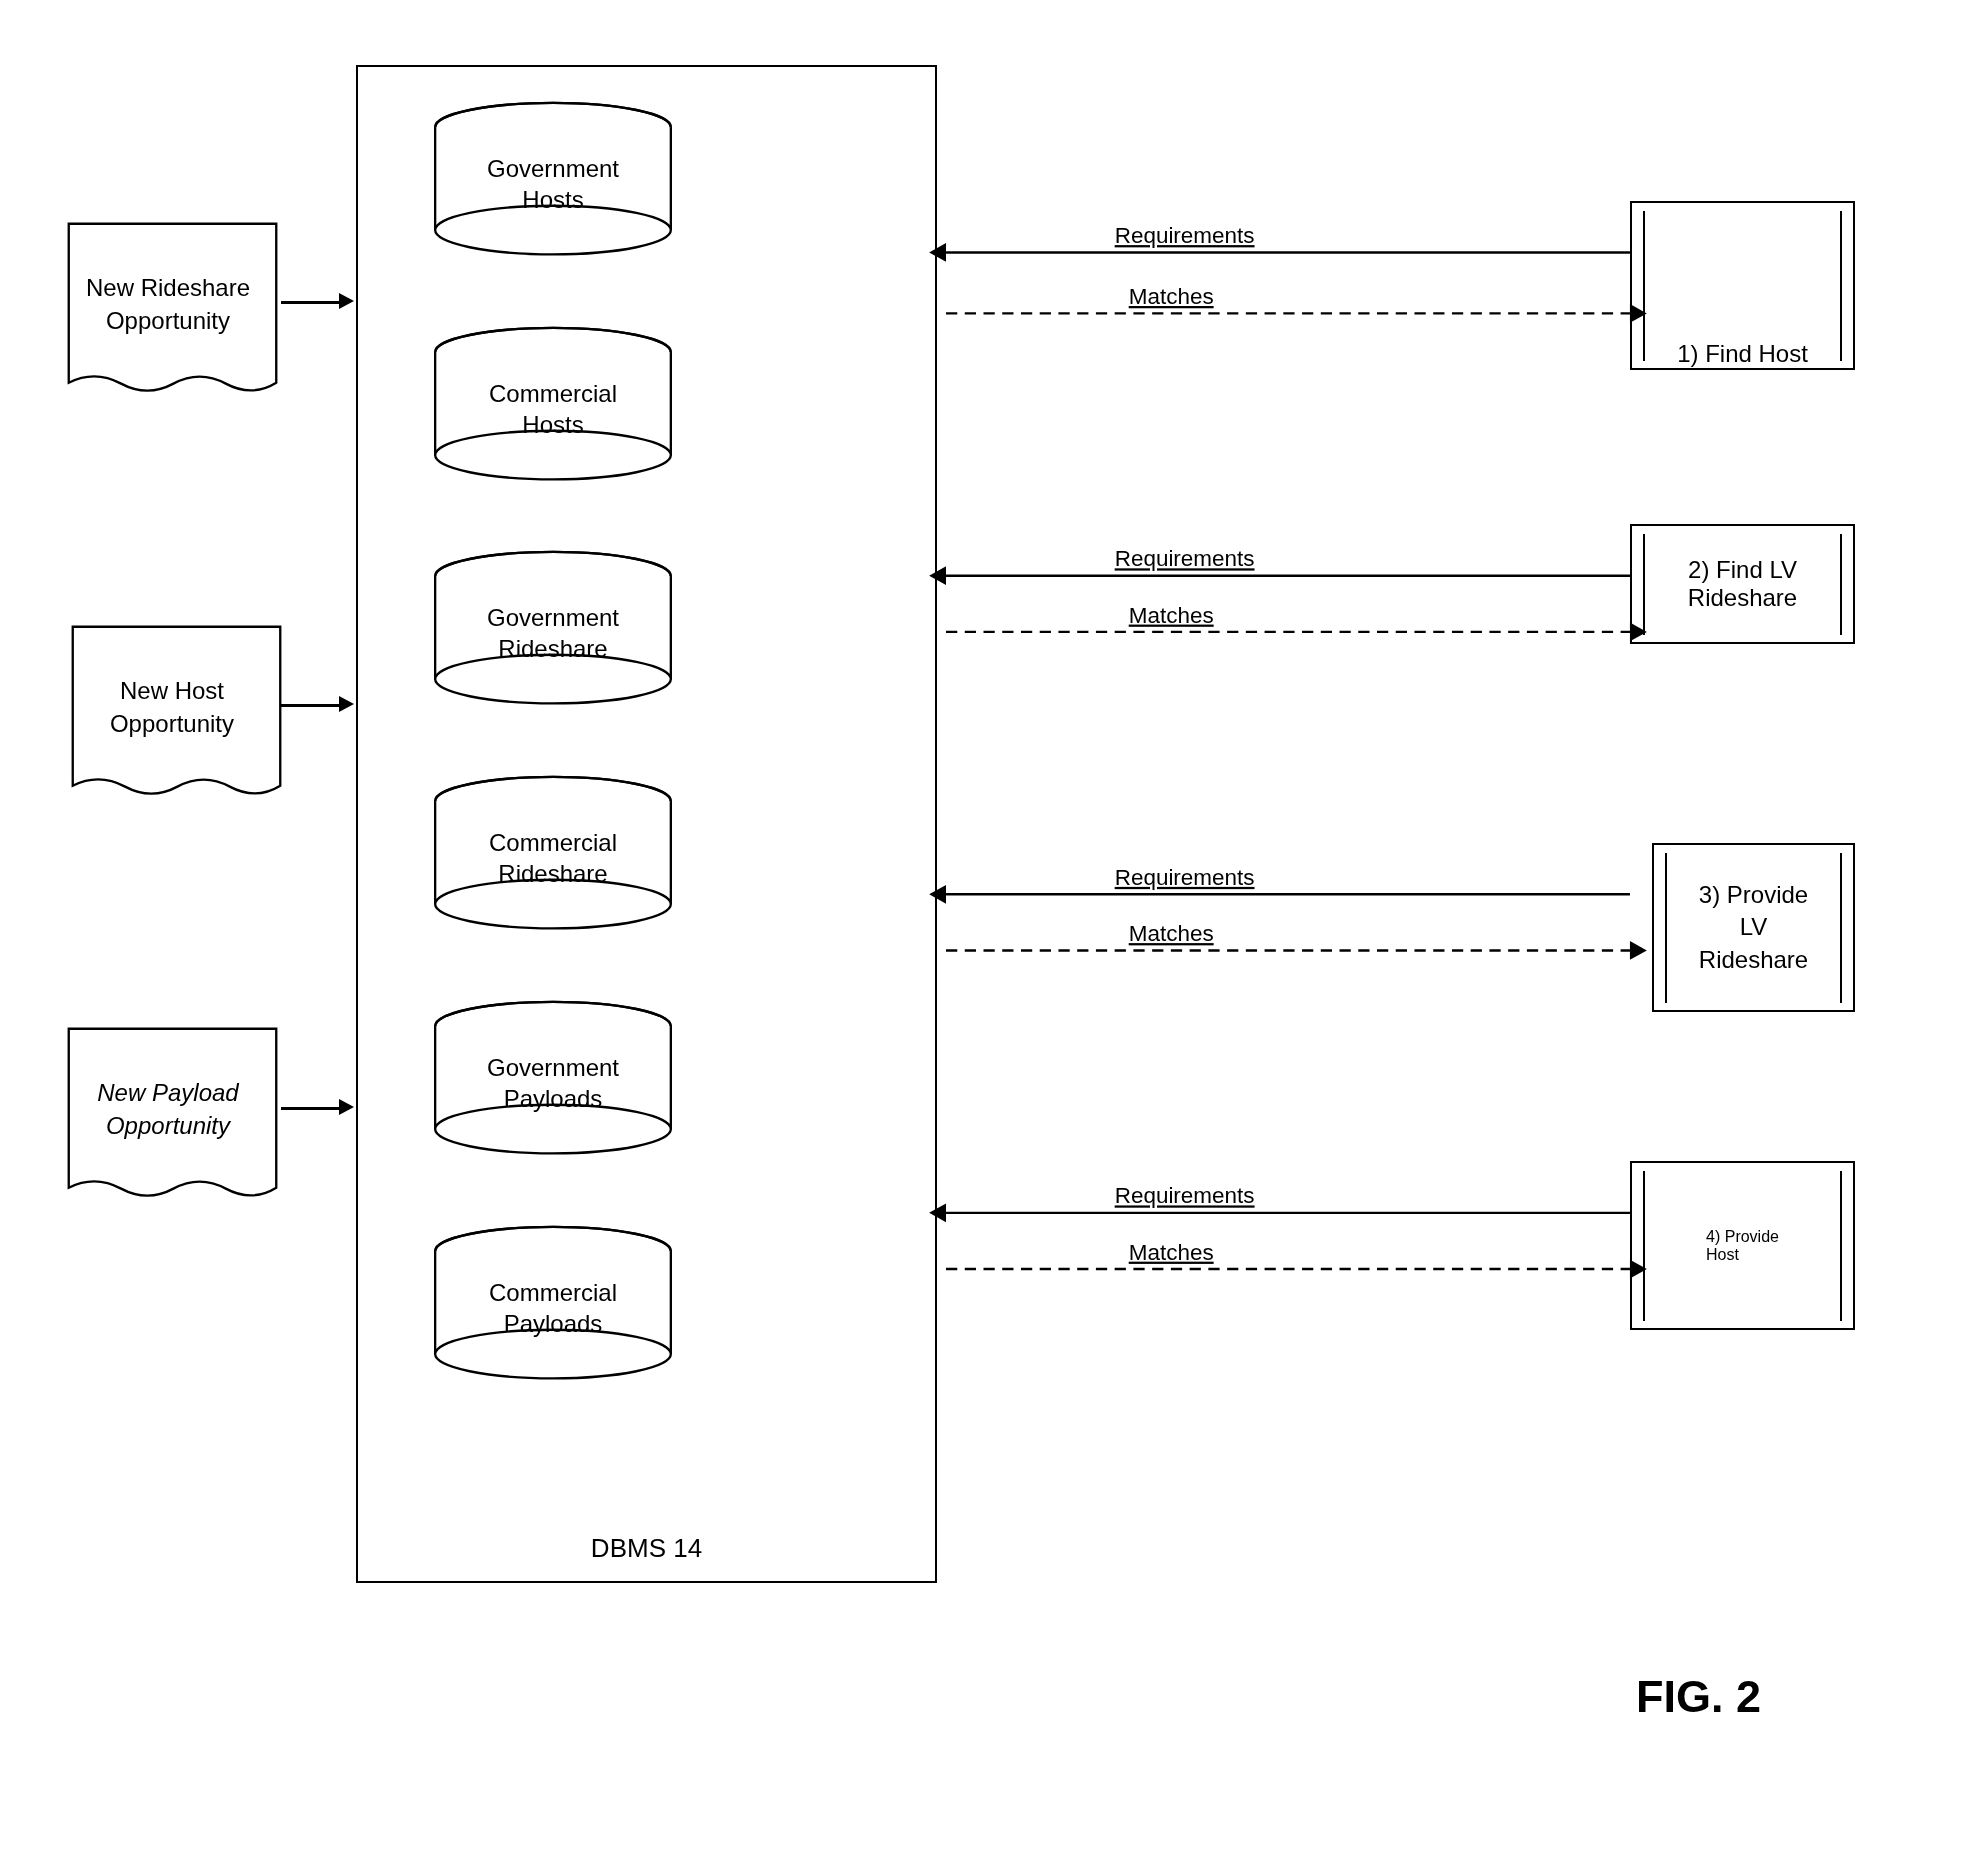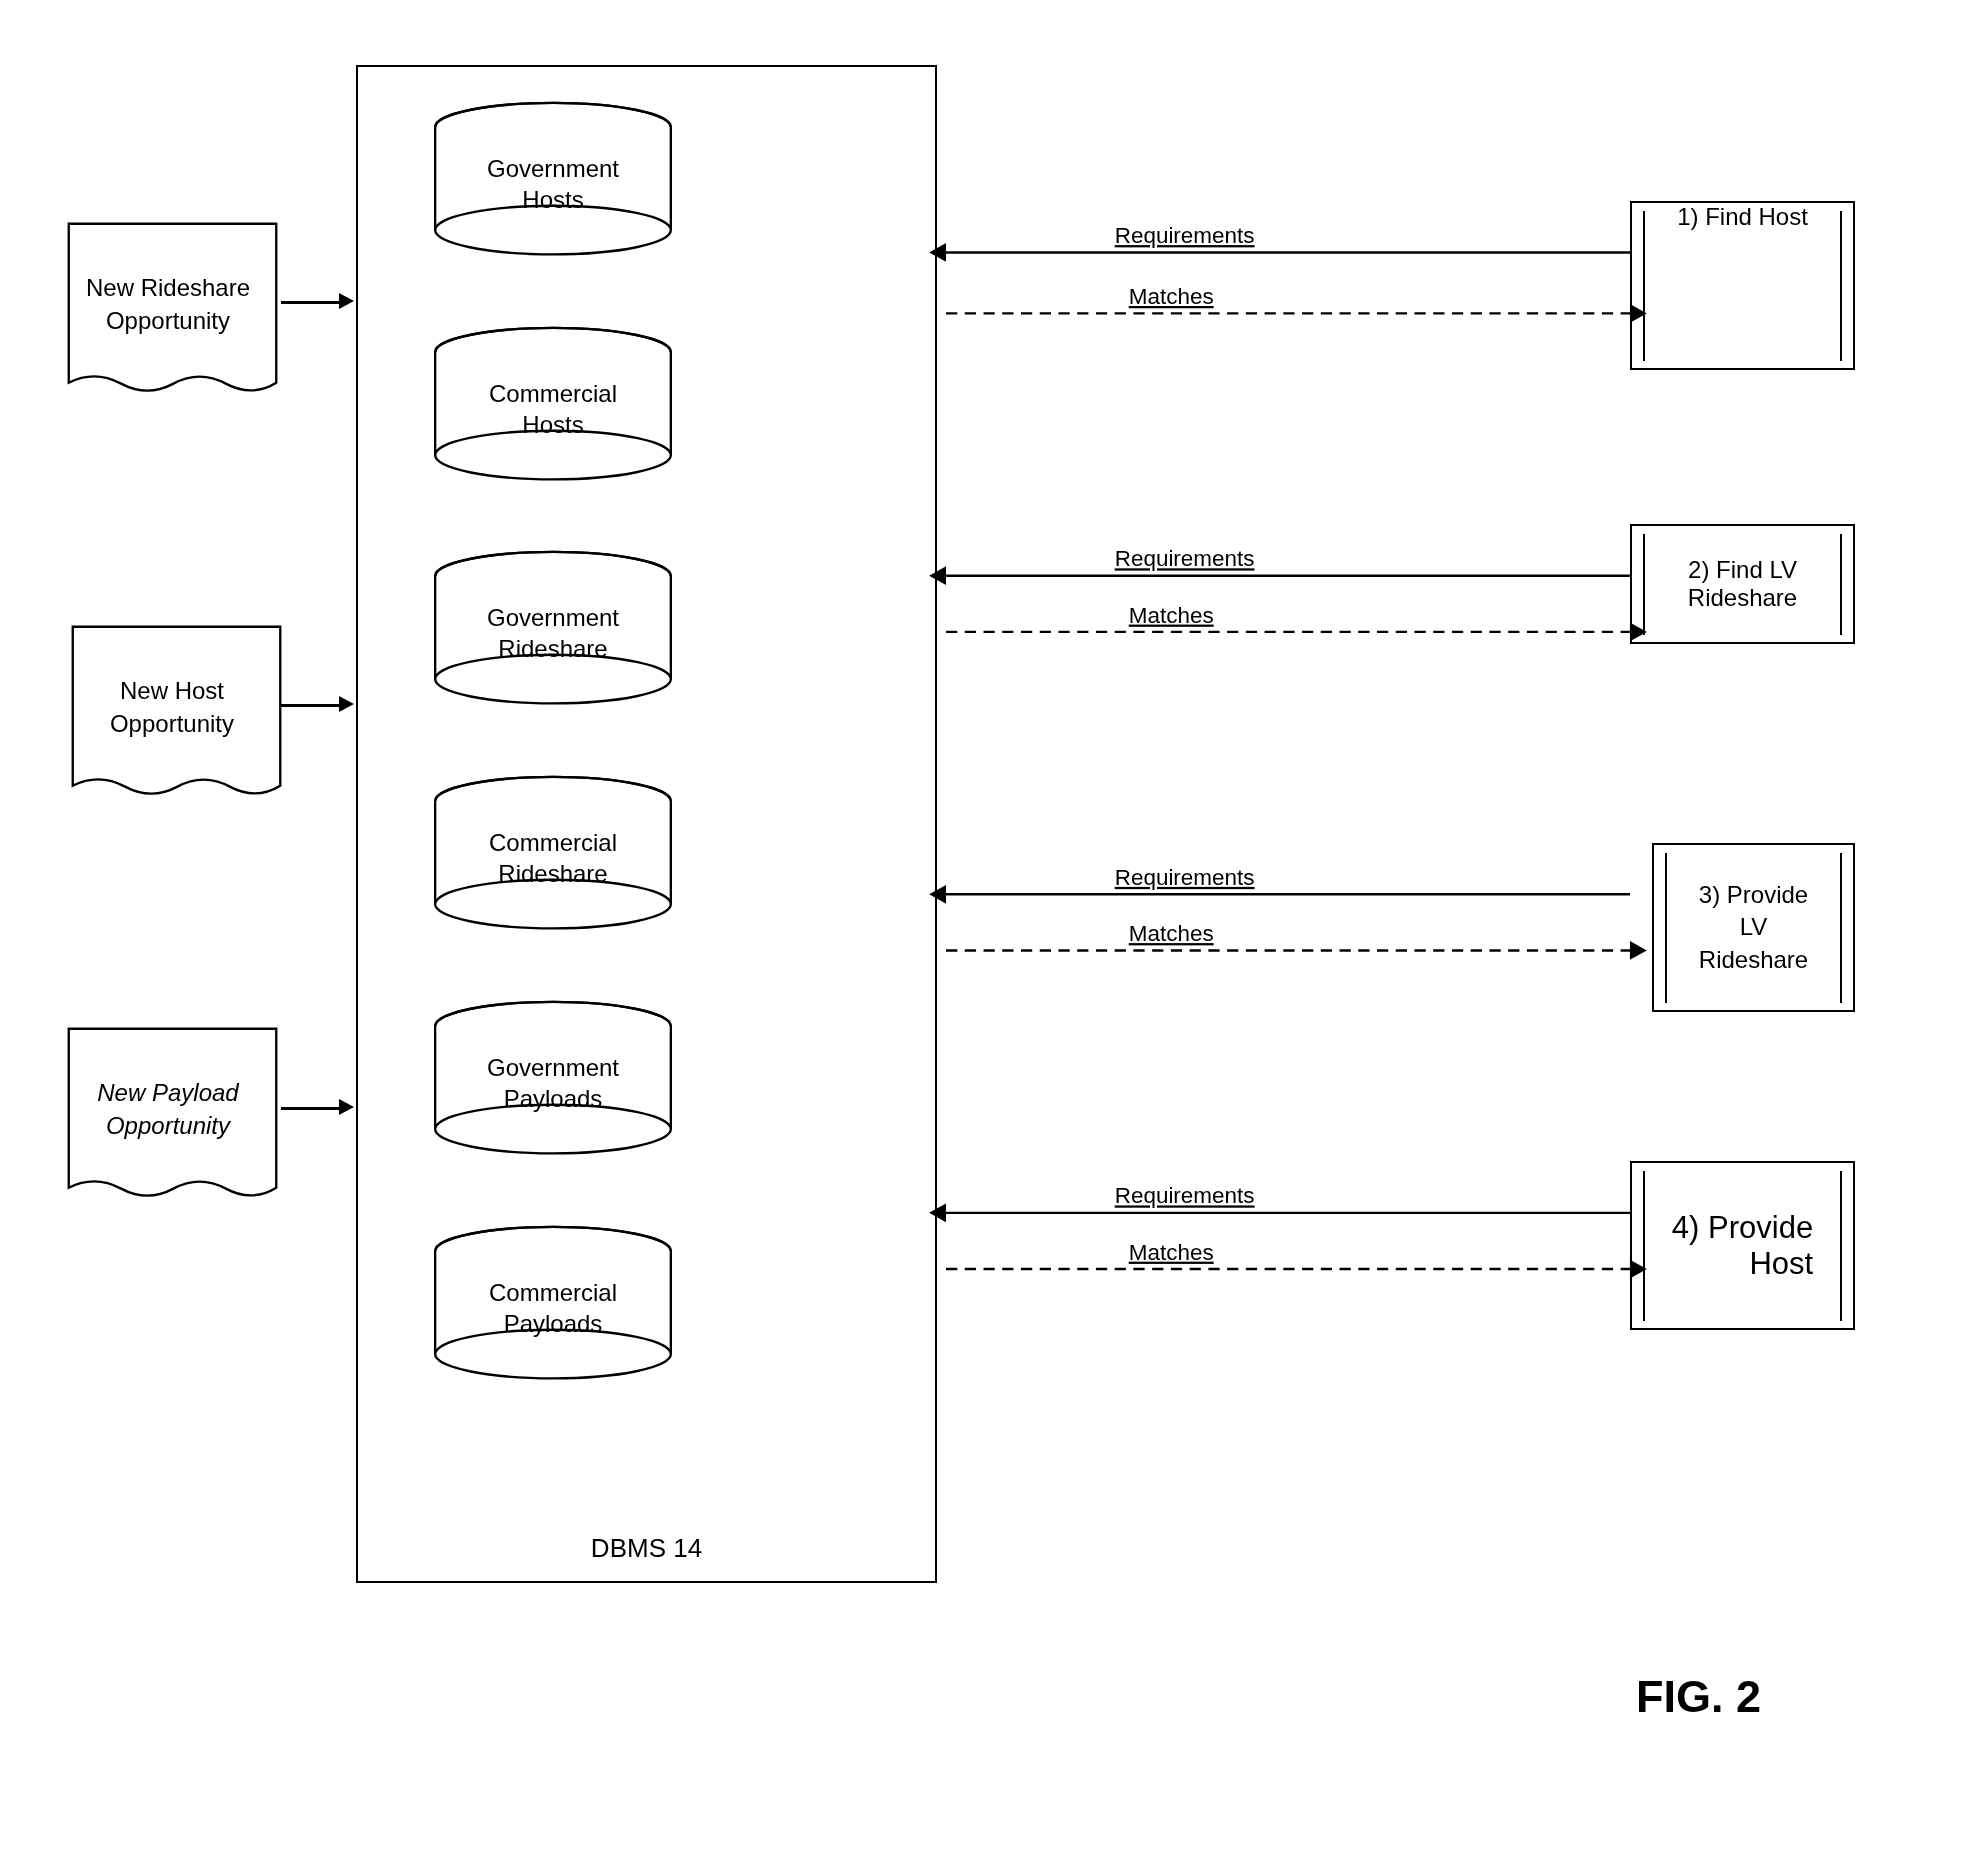--- a/index.html
+++ b/index.html
@@ -141,39 +141,39 @@
       <ellipse cx="130" cy="28" rx="126" ry="26" fill="white" stroke="black" stroke-width="2.5"></ellipse>
       <rect x="4" y="28" width="252" height="110" fill="white" stroke="none"></rect>
       <line x1="4" y1="28" x2="4" y2="138" stroke="black" stroke-width="2.5"></line>
       <line x1="256" y1="28" x2="256" y2="138" stroke="black" stroke-width="2.5"></line>
       <ellipse cx="130" cy="138" rx="126" ry="26" fill="white" stroke="black" stroke-width="2.5"></ellipse>
       <path d="M 4 28 A 126 26 0 0 1 256 28" fill="none" stroke="black" stroke-width="2.5"></path>
     </svg>
     <div style="position:absolute; top:52px; left:0; width:244px; text-align:center; font-size:24px; line-height:1.3;">Commercial<br>Payloads</div>
   </div>
 
-  <div style="position:absolute; right:75px; top:164px; width:225px; height:169px; border:2.8px solid #000; background:#fff; display:flex; align-items:flex-start; justify-content:center; text-align:center; font-size:24px;">
+  <div style="position:absolute; right:75px; top:164px; width:225px; height:169px; border:2.8px solid #000; background:#fff; display:flex; align-items:flex-end; justify-content:center; text-align:center; font-size:24px;">
     <div style="position:absolute; top:7.5px; bottom:7.5px; left:11.2px; width:1.9px; background:#000;"></div>
     <div style="position:absolute; top:7.5px; bottom:7.5px; right:11.2px; width:1.9px; background:#000;"></div>
     <span>1) Find Host</span>
   </div>
 
   <div style="position:absolute; right:75px; top:487px; width:225px; height:120px; border:2.8px solid #000; background:#fff; display:flex; align-items:center; justify-content:center; text-align:center; font-size:24px;">
     <div style="position:absolute; top:7.5px; bottom:7.5px; left:11.2px; width:1.9px; background:#000;"></div>
     <div style="position:absolute; top:7.5px; bottom:7.5px; right:11.2px; width:1.9px; background:#000;"></div>
     <span>2) Find LV<br>Rideshare</span>
   </div>
 
   <div style="position:absolute; right:75px; top:806px; width:203px; height:169px; border:2.8px solid #000; background:#fff; display:flex; align-items:center; justify-content:center; text-align:center; font-size:24px; line-height:1.35;">
     <div style="position:absolute; top:7.5px; bottom:7.5px; left:11.2px; width:1.9px; background:#000;"></div>
     <div style="position:absolute; top:7.5px; bottom:7.5px; right:11.2px; width:1.9px; background:#000;"></div>
     <span>3) Provide<br>LV<br>Rideshare</span>
   </div>
 
-  <div style="position:absolute; right:75px; top:1124px; width:225px; height:169px; border:2.8px solid #000; background:#fff; display:flex; align-items:center; justify-content:center; text-align:right; font-size:31px;">
+  <div style="position:absolute; right:75px; top:1124px; width:225px; height:169px; border:2.8px solid #000; background:#fff; display:flex; align-items:center; justify-content:center; text-align:left; font-size:16px;">
     <div style="position:absolute; top:7.5px; bottom:7.5px; left:11.2px; width:1.9px; background:#000;"></div>
     <div style="position:absolute; top:7.5px; bottom:7.5px; right:11.2px; width:1.9px; background:#000;"></div>
     <span>4) Provide<br>Host</span>
   </div>
 
   <svg style="position:absolute; left:0; top:0; width:1893px; height:1574px; pointer-events:none;" viewBox="0 0 2020 1680" width="1893" height="1574">
 
     <line x1="1700" y1="230" x2="970" y2="230" stroke="black" stroke-width="2.5"></line>
     <polygon points="970,220 970,240 952,230" fill="black"></polygon>
     <text x="1150" y="220" font-size="24" text-decoration="underline" font-family="Arial">Requirements</text>

